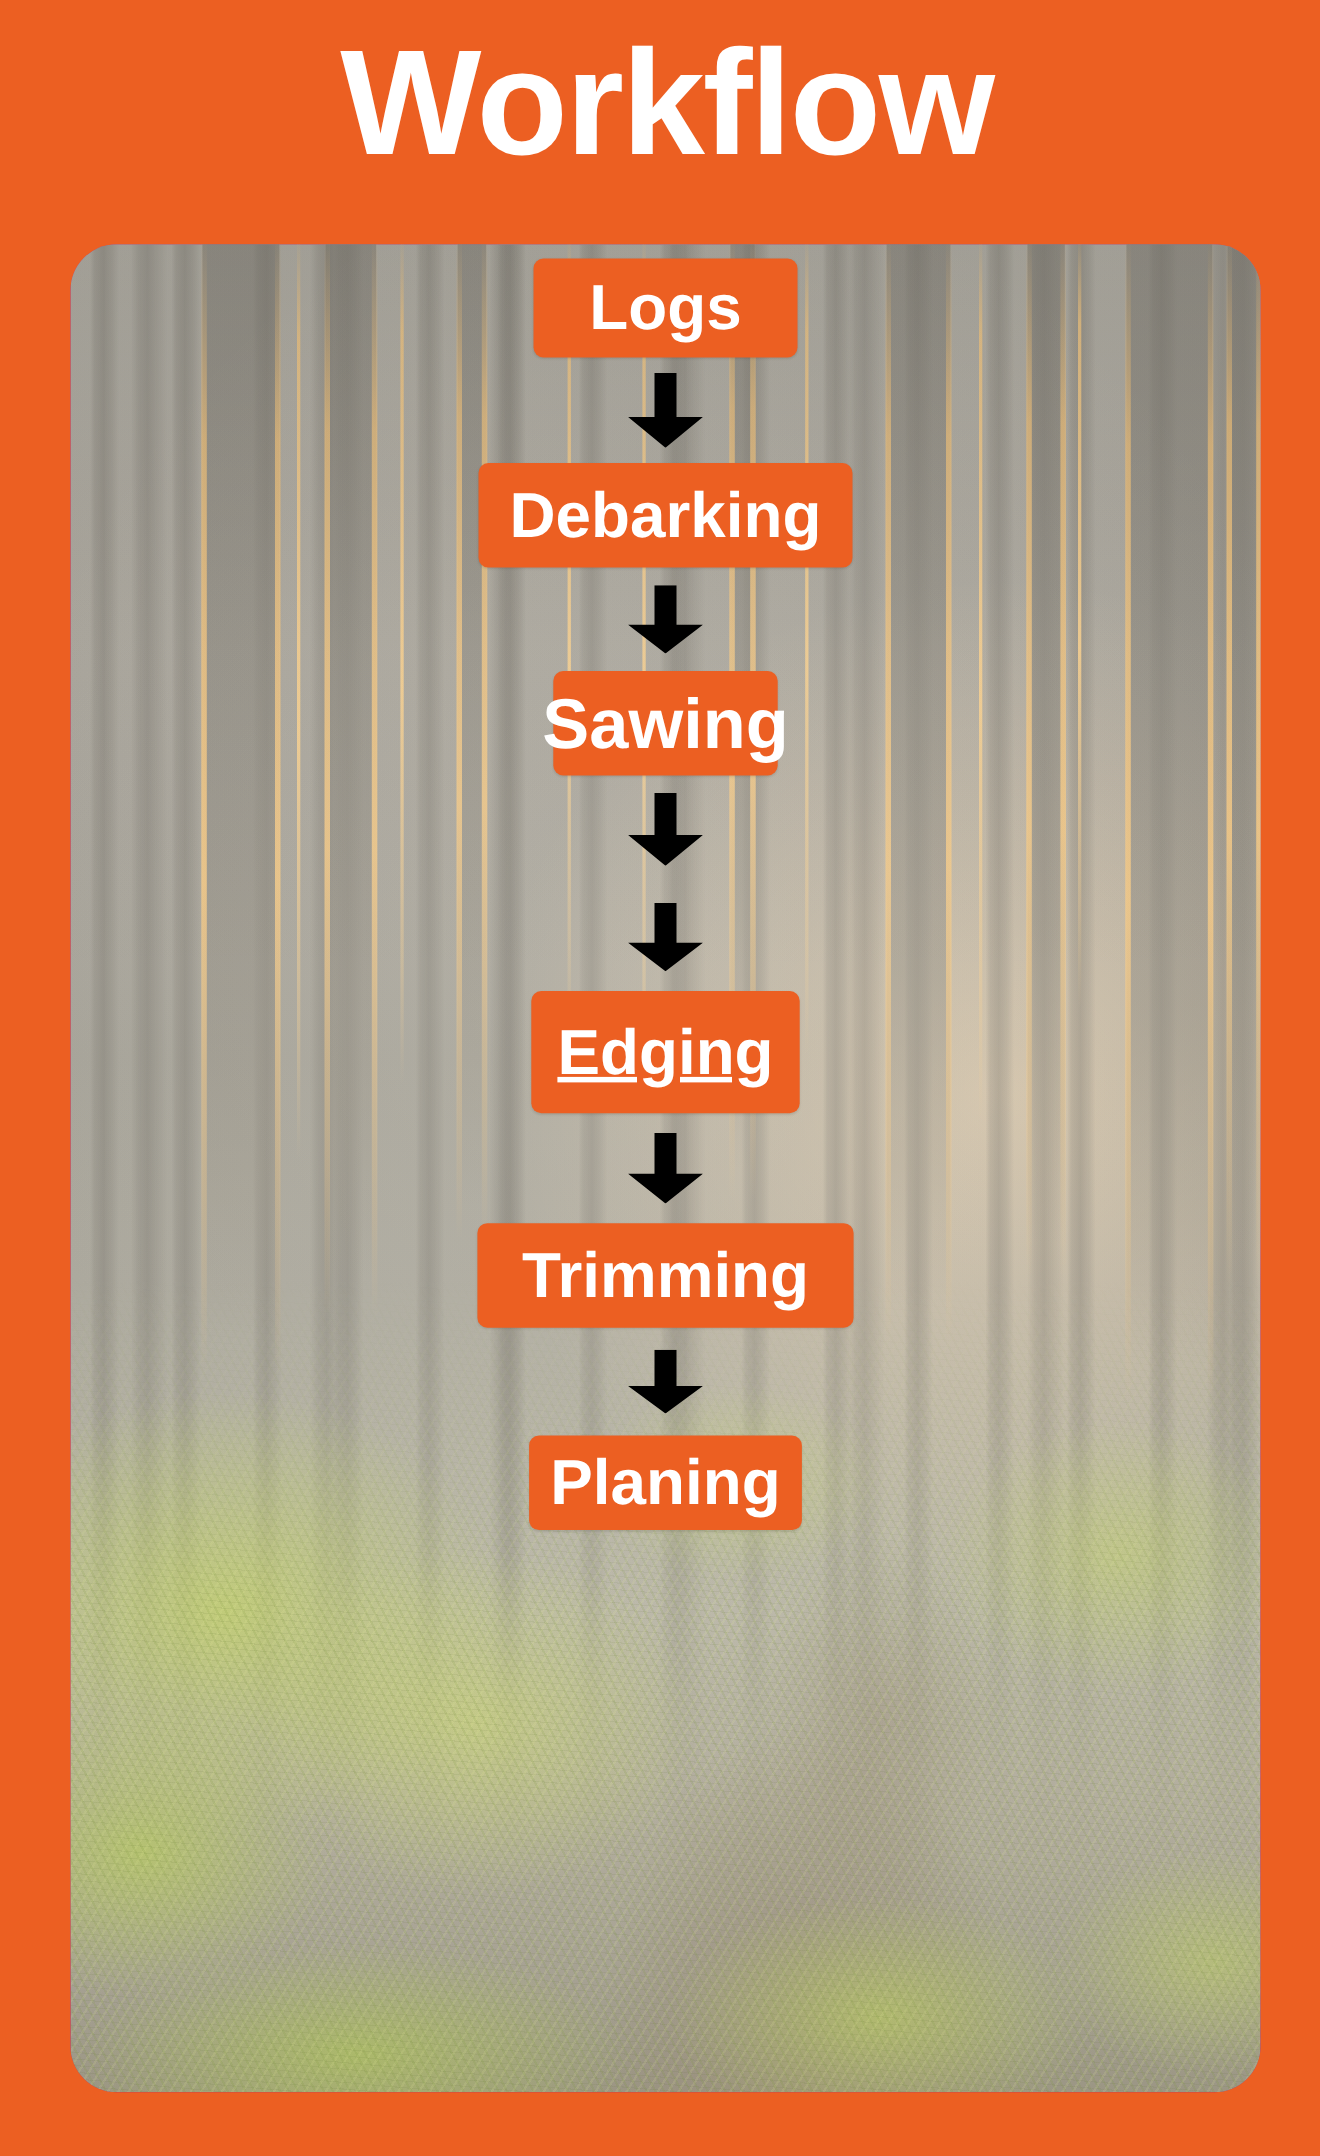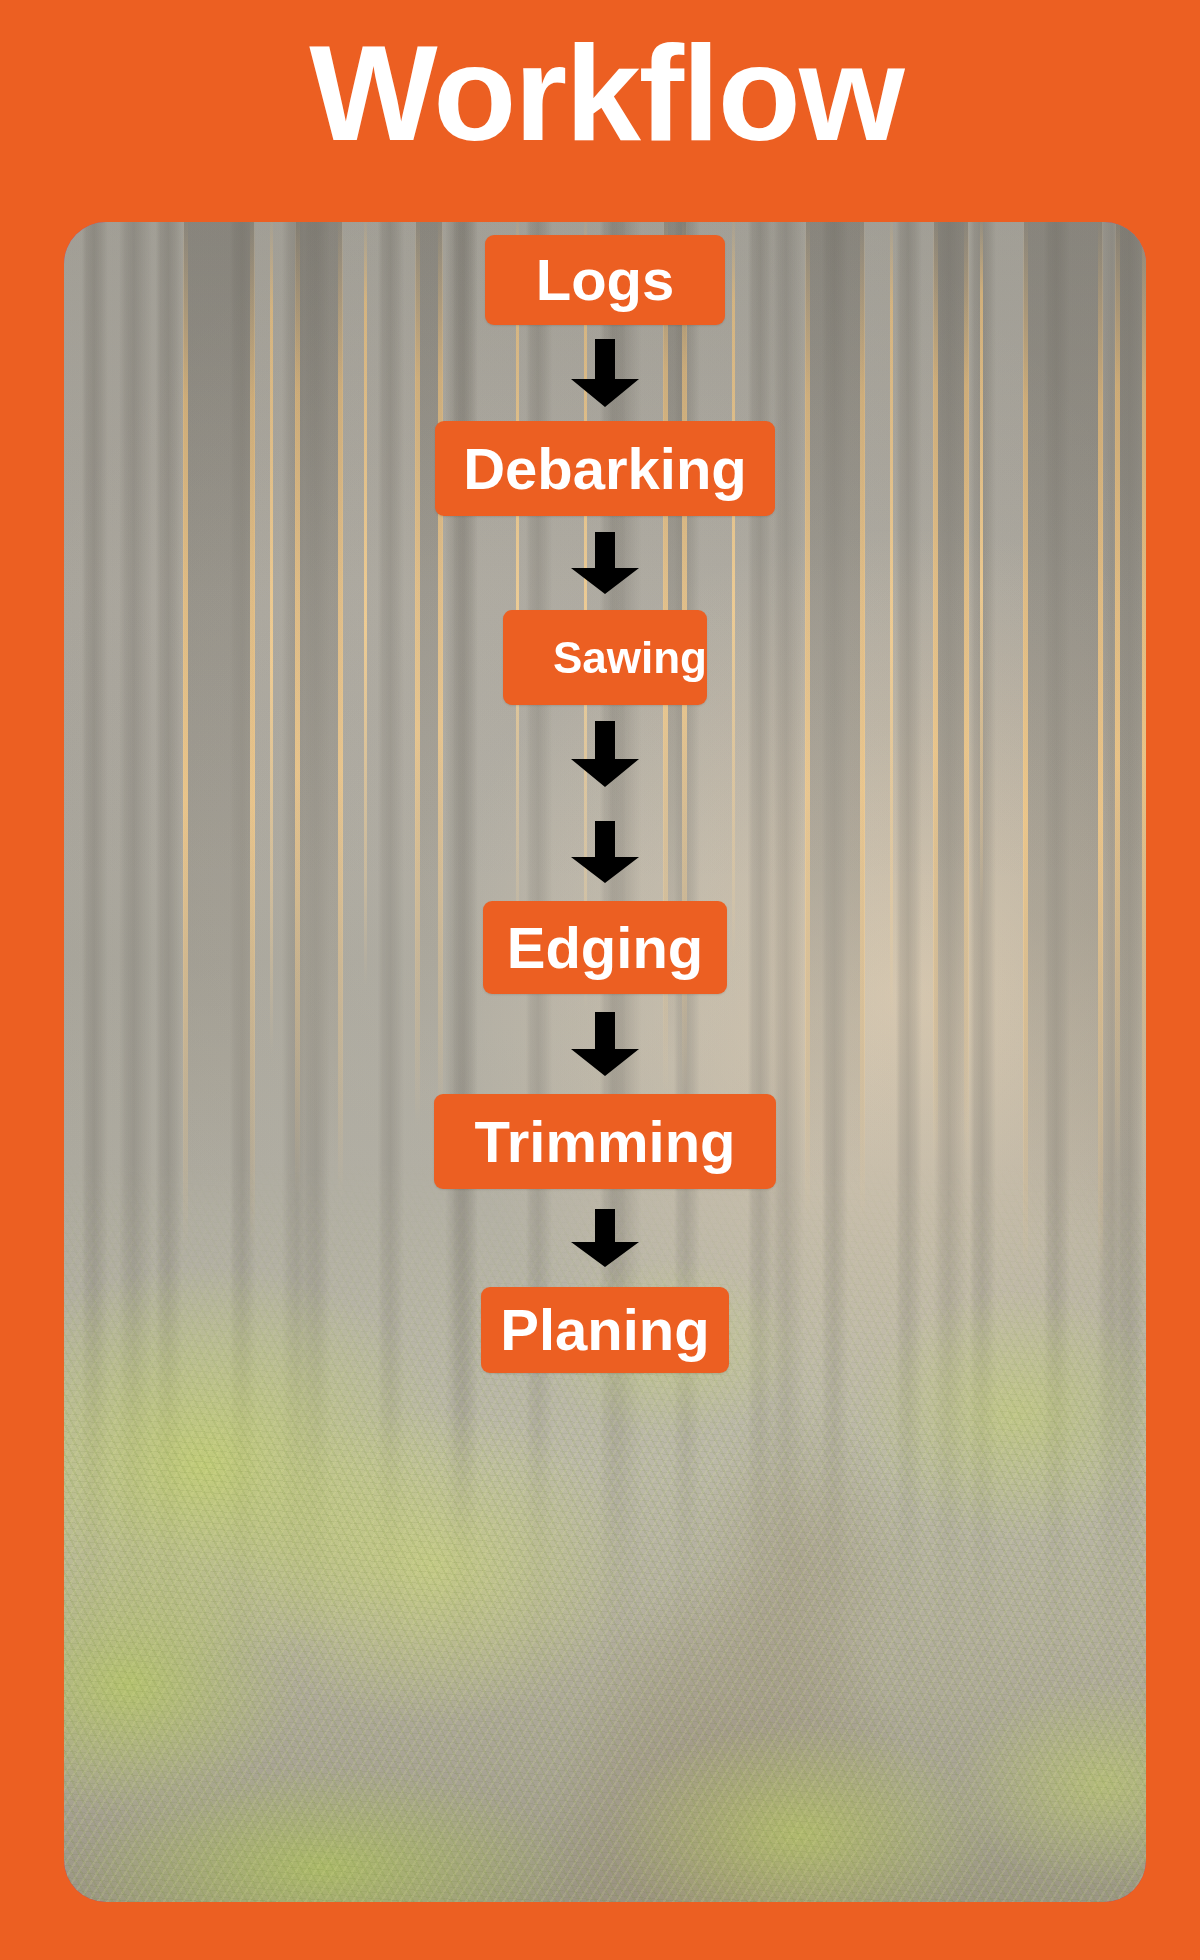--- a/index.html
+++ b/index.html
@@ -160,23 +160,23 @@
     color:#ffffff;
     border-radius:9px;
     font-weight:bold;
     line-height:1;
     display:flex; align-items:center; justify-content:center;
     white-space:nowrap;
     box-shadow:0 1px 2px rgba(0,0,0,0.10);
   }
   .node.n-logs      { width:240px; height:90px;  font-size:58px; }
   .node.n-debarking { width:340px; height:95px;  font-size:58px; }
-  .node.n-sawing    { width:204px; height:95px;  font-size:44px;justify-content:flex-end; }
+  .node.n-sawing    { width:204px; height:95px;  font-size:64px; }
   .node.n-resawing  { width:345px; height:95px;  font-size:58px; }
-  .node.n-edging    { width:244px; height:93px;  font-size:58px; }
+  .node.n-edging    { width:244px; height:111px;  font-size:58px;text-decoration:underline; }
   .node.n-trimming  { width:342px; height:95px;  font-size:58px; }
   .node.n-planing   { width:248px; height:86px;  font-size:58px; }
 
   .arrow { width:68px; flex:0 0 auto; display:block; }
   .arrow.a1 { height:68px;  margin-top:14px;  margin-bottom:14px; }
   .arrow.a2 { height:62px;  margin-top:16px;  margin-bottom:16px; }
   .arrow.a3 { height:66px;  margin-top:16px;  margin-bottom:16px; }
   .arrow.a4 { height:62px;  margin-top:18px;  margin-bottom:18px; }
   .arrow.a5 { height:64px;  margin-top:18px;  margin-bottom:18px; }
   .arrow.a6 { height:58px;  margin-top:20px;  margin-bottom:20px; }

